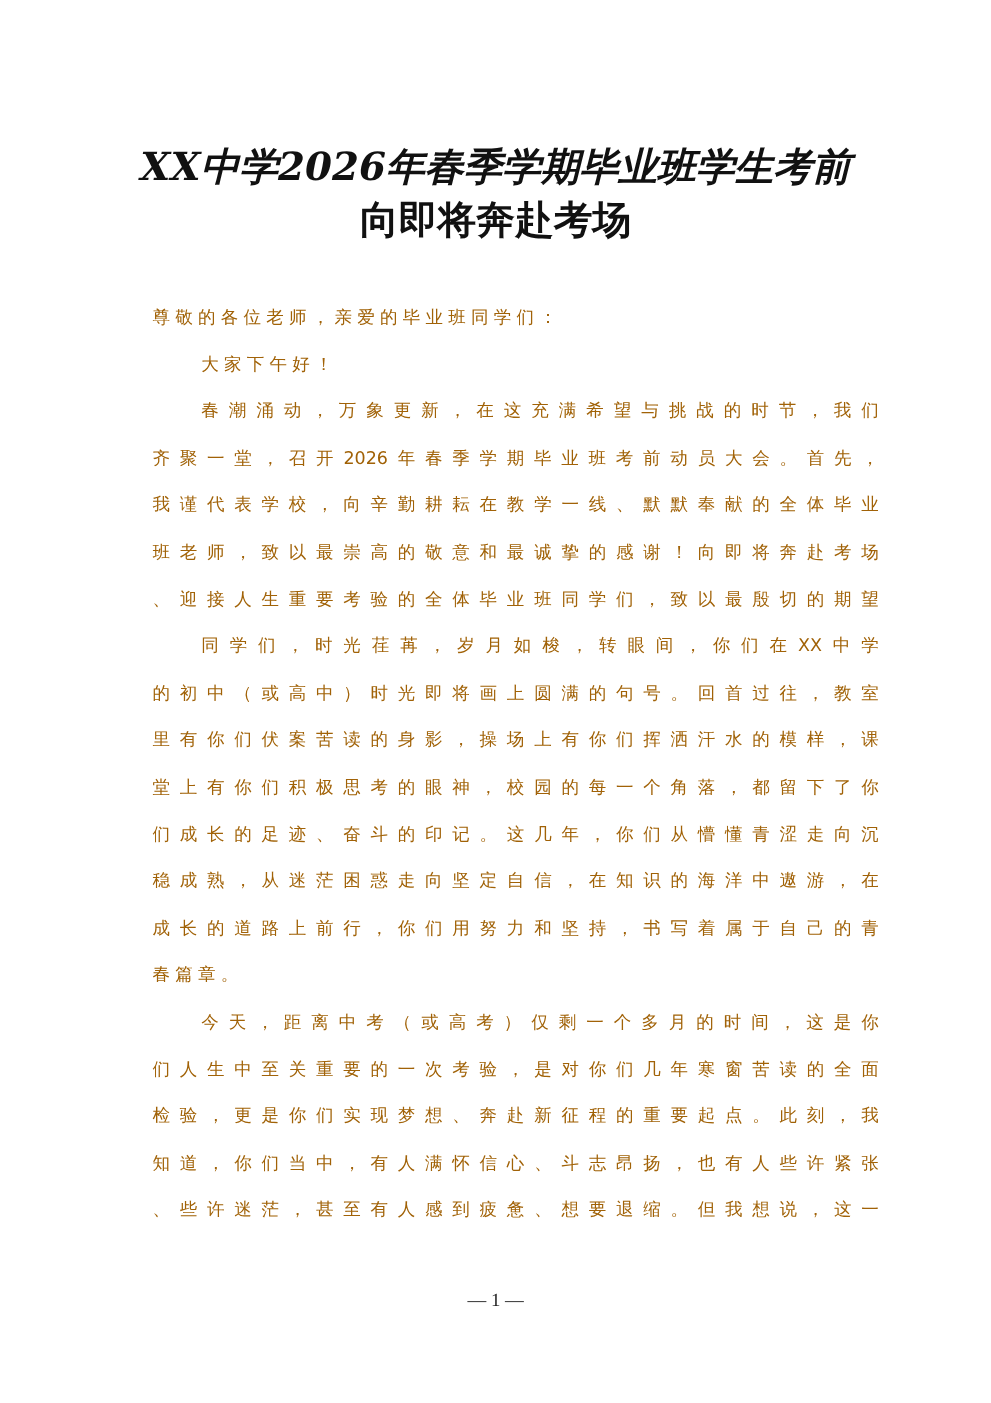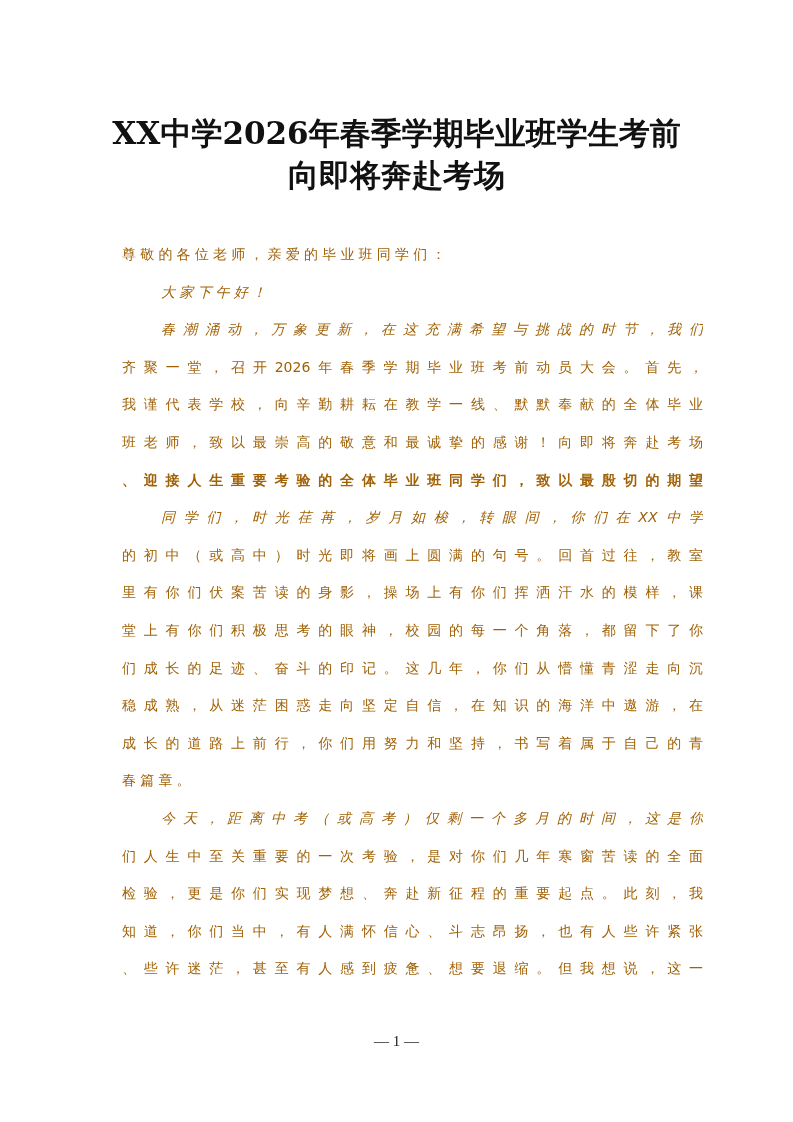--- a/index.html
+++ b/index.html
@@ -3,53 +3,53 @@
 <meta charset="utf-8">
 <style>
   html, body { margin: 0; padding: 0; background: #ffffff; }
   body { width: 793px; height: 1122px; position: relative; overflow: hidden; }
   .page { position: absolute; left: 0; top: 0; width: 793px; height: 1122px; background: #fff; }
   .title {
     position: absolute; left: 0; width: 793px; text-align: center;
     font-family: "DejaVu Serif", "Liberation Serif", serif;
     font-weight: bold; font-size: 31px; color: #111; letter-spacing: 0px;
   }
-  .t1 { top: 113px; }
+  .t1 { top: 113px; font-style: italic; }
   .t2 { top: 155px; }
   .body {
     position: absolute; left: 122px; top: 236px; width: 581px;
     font-family: "DejaVu Sans", "Liberation Sans", sans-serif;
     font-size: 14px; color: #a16207;
   }
   .line {
     height: 37.6px; line-height: 37.6px; white-space: nowrap;
     text-align: justify; text-align-last: justify; overflow: hidden;
   }
-  .line.indent { padding-left: 39px; font-style: italic; }
+  .line.indent { padding-left: 39px; }
   .line.last { text-align-last: left; }
   .footer {
     position: absolute; top: 1033px; left: 0; width: 793px; text-align: center;
     font-family: "Liberation Serif", "DejaVu Serif", serif; font-size: 15px; color: #222;
   }
 </style>
 </head>
 <body>
 
 <div class="page">
   <div class="title t1">XX中学2026年春季学期毕业班学生考前</div>
   <div class="title t2">向即将奔赴考场</div>
 
   <div class="body" id="body">
       <div class="line last" style="letter-spacing: 4.2px;">尊敬的各位老师，亲爱的毕业班同学们：</div>
       <div class="line indent last" style="letter-spacing: 4.2px;">大家下午好！</div>
       <div class="line indent"><span style="white-space: nowrap; letter-spacing: 0px; margin-right: 0px;">春潮涌动，万象更新，在这充满希望与挑战的时节，我们</span></div>
       <div class="line"><span style="white-space: nowrap; letter-spacing: 0px; margin-right: 0px;">齐聚一堂，召开2026年春季学期毕业班考前动员大会。首先，</span></div>
       <div class="line"><span style="white-space: nowrap; letter-spacing: 0px; margin-right: 0px; margin-top: 24px;">我谨代表学校，向辛勤耕耘在教学一线、默默奉献的全体毕业</span></div>
       <div class="line"><span style="white-space: nowrap; letter-spacing: 0px; margin-right: 0px;">班老师，致以最崇高的敬意和最诚挚的感谢！向即将奔赴考场</span></div>
-      <div class="line"><span style="white-space: nowrap; letter-spacing: 0px; margin-right: 0px; font-weight: bold;">、迎接人生重要考验的全体毕业班同学们，致以最殷切的期望</span></div>
+      <div class="line"><span style="white-space: nowrap; letter-spacing: 0px; margin-right: 0px;">、迎接人生重要考验的全体毕业班同学们，致以最殷切的期望</span></div>
       <div class="line indent"><span style="white-space: nowrap; letter-spacing: 0px; margin-right: 0px;">同学们，时光荏苒，岁月如梭，转眼间，你们在XX中学</span></div>
       <div class="line"><span style="white-space: nowrap; letter-spacing: 0px; margin-right: 0px;">的初中（或高中）时光即将画上圆满的句号。回首过往，教室</span></div>
       <div class="line"><span style="white-space: nowrap; letter-spacing: 0px; margin-right: 0px;">里有你们伏案苦读的身影，操场上有你们挥洒汗水的模样，课</span></div>
       <div class="line"><span style="white-space: nowrap; letter-spacing: 0px; margin-right: 0px;">堂上有你们积极思考的眼神，校园的每一个角落，都留下了你</span></div>
       <div class="line"><span style="white-space: nowrap; letter-spacing: 0px; margin-right: 0px;">们成长的足迹、奋斗的印记。这几年，你们从懵懂青涩走向沉</span></div>
       <div class="line"><span style="white-space: nowrap; letter-spacing: 0px; margin-right: 0px; margin-top: 48px;">稳成熟，从迷茫困惑走向坚定自信，在知识的海洋中遨游，在</span></div>
       <div class="line"><span style="white-space: nowrap; letter-spacing: 0px; margin-right: 0px;">成长的道路上前行，你们用努力和坚持，书写着属于自己的青</span></div>
       <div class="line last" style="letter-spacing: 4.2px;">春篇章。</div>
       <div class="line indent"><span style="white-space: nowrap; letter-spacing: 0px; margin-right: 0px;">今天，距离中考（或高考）仅剩一个多月的时间，这是你</span></div>
       <div class="line"><span style="white-space: nowrap; letter-spacing: 0px; margin-right: 0px;">们人生中至关重要的一次考验，是对你们几年寒窗苦读的全面</span></div>

